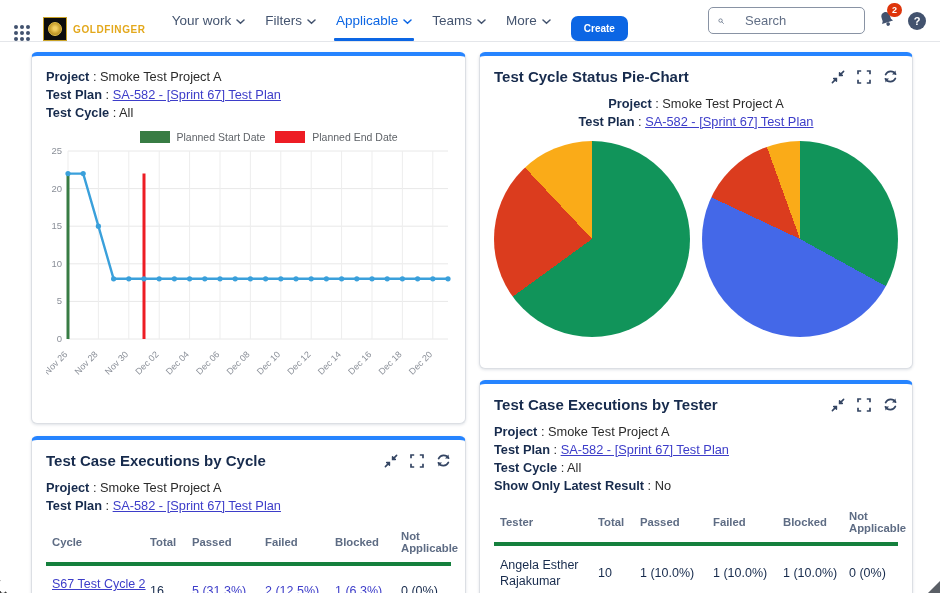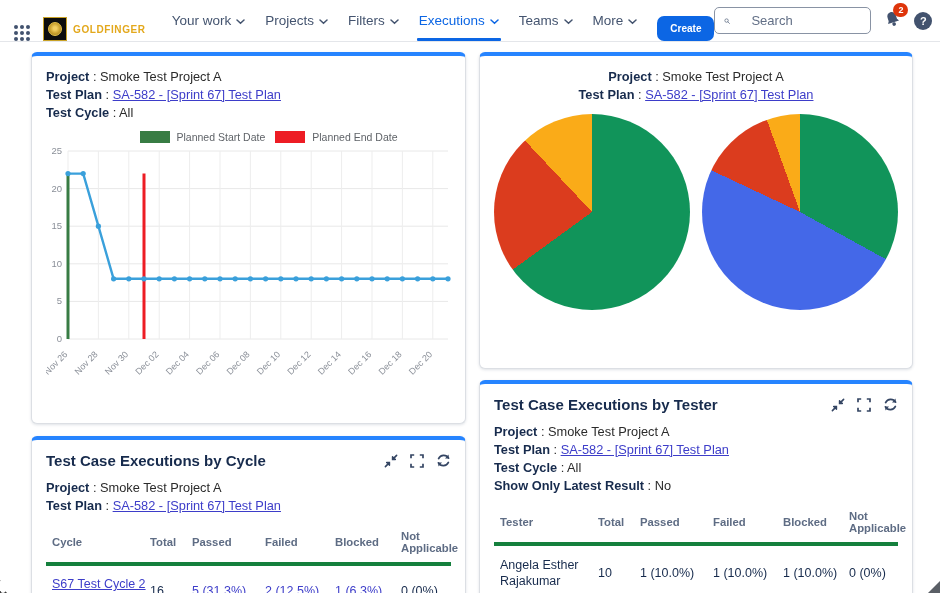--- a/index.html
+++ b/index.html
@@ -99,33 +99,27 @@
         <span class="logo-text">GOLDFINGER</span>
       </div>
       <nav class="nav-items" id="nav-items">
           <div class="nav-item">
             <span>Your work</span>
             <svg width="9" height="6" viewBox="0 0 9 6">
               <polyline points="1,1 4.5,4.3 8,1" fill="none" stroke="currentColor" stroke-width="1.5" stroke-linecap="round"></polyline>
             </svg>
           </div>
           <div class="nav-item">
-            <span>Projects</span>
-            <svg width="9" height="6" viewBox="0 0 9 6">
-              <polyline points="1,1 4.5,4.3 8,1" fill="none" stroke="currentColor" stroke-width="1.5" stroke-linecap="round"></polyline>
-            </svg>
-          </div>
-          <div class="nav-item">
             <span>Filters</span>
             <svg width="9" height="6" viewBox="0 0 9 6">
               <polyline points="1,1 4.5,4.3 8,1" fill="none" stroke="currentColor" stroke-width="1.5" stroke-linecap="round"></polyline>
             </svg>
           </div>
           <div class="nav-item active">
-            <span>Executions</span>
+            <span>Applicable</span>
             <svg width="9" height="6" viewBox="0 0 9 6">
               <polyline points="1,1 4.5,4.3 8,1" fill="none" stroke="currentColor" stroke-width="1.5" stroke-linecap="round"></polyline>
             </svg>
           </div>
           <div class="nav-item">
             <span>Teams</span>
             <svg width="9" height="6" viewBox="0 0 9 6">
               <polyline points="1,1 4.5,4.3 8,1" fill="none" stroke="currentColor" stroke-width="1.5" stroke-linecap="round"></polyline>
             </svg>
           </div>
@@ -239,20 +233,44 @@
         <circle cx="326.0" cy="133.8" r="2.6" fill="#3aa0db"></circle>
         <circle cx="341.2" cy="133.8" r="2.6" fill="#3aa0db"></circle>
         <circle cx="356.4" cy="133.8" r="2.6" fill="#3aa0db"></circle>
         <circle cx="371.6" cy="133.8" r="2.6" fill="#3aa0db"></circle>
         <circle cx="386.8" cy="133.8" r="2.6" fill="#3aa0db"></circle>
         <circle cx="402.0" cy="133.8" r="2.6" fill="#3aa0db"></circle>
       </svg>
   </section>
 
   <section class="panel" style="left:479px; top:52px; width:434px; height:317px;">
+    <div class="panel-head">
+      <h2 class="panel-title">Test Cycle Status Pie-Chart</h2>
+      <div class="panel-actions">
+        <svg width="14" height="14" viewBox="0 0 14 14">
+          <g stroke="#344563" stroke-width="1.6" stroke-linecap="round" fill="none">
+            <path d="M12.6 1.4 L8.6 5.4 M8.6 2.7 L8.6 5.4 L11.3 5.4"></path>
+            <path d="M1.4 12.6 L5.4 8.6 M2.7 8.6 L5.4 8.6 L5.4 11.3"></path>
+          </g>
+        </svg>
+        <svg width="14" height="14" viewBox="0 0 14 14">
+          <g stroke="#344563" stroke-width="1.7" fill="none">
+            <path d="M1 4.2 V1 H4.2 M9.8 1 H13 V4.2 M13 9.8 V13 H9.8 M4.2 13 H1 V9.8"></path>
+          </g>
+        </svg>
+        <svg width="15" height="15" viewBox="0 0 15 15">
+          <g stroke="#344563" stroke-width="1.7" fill="none" stroke-linecap="round">
+            <path d="M12.6 5.2 A5.6 5.6 0 0 0 2.6 5.6"></path>
+            <path d="M2.4 9.8 A5.6 5.6 0 0 0 12.4 9.4"></path>
+          </g>
+          <path d="M12.6 1.6 L12.6 5.4 L9 5.4 Z" fill="#344563"></path>
+          <path d="M2.4 13.4 L2.4 9.6 L6 9.6 Z" fill="#344563"></path>
+        </svg>
+      </div>
+    </div>
     <div id="pie-meta" class="meta-center">
         <div class="meta-line"><span class="meta-label">Project</span> : <span>Smoke Test Project A</span></div>
         <div class="meta-line"><span class="meta-label">Test Plan</span> : <a class="meta-link">SA-582 - [Sprint 67] Test Plan</a></div>
       </div>
     <div class="pies">
       <div class="pie" id="pie-1" style="background: conic-gradient(rgb(17, 148, 90) 0%, rgb(17, 148, 90) 65%, rgb(219, 60, 30) 65%, rgb(219, 60, 30) 88%, rgb(250, 171, 24) 88%, rgb(250, 171, 24) 100%);"></div>
       <div class="pie" id="pie-2" style="background: conic-gradient(rgb(17, 148, 90) 0%, rgb(17, 148, 90) 33%, rgb(68, 104, 232) 33%, rgb(68, 104, 232) 82%, rgb(219, 60, 30) 82%, rgb(219, 60, 30) 94.5%, rgb(250, 171, 24) 94.5%, rgb(250, 171, 24) 100%);"></div>
     </div>
   </section>
 

